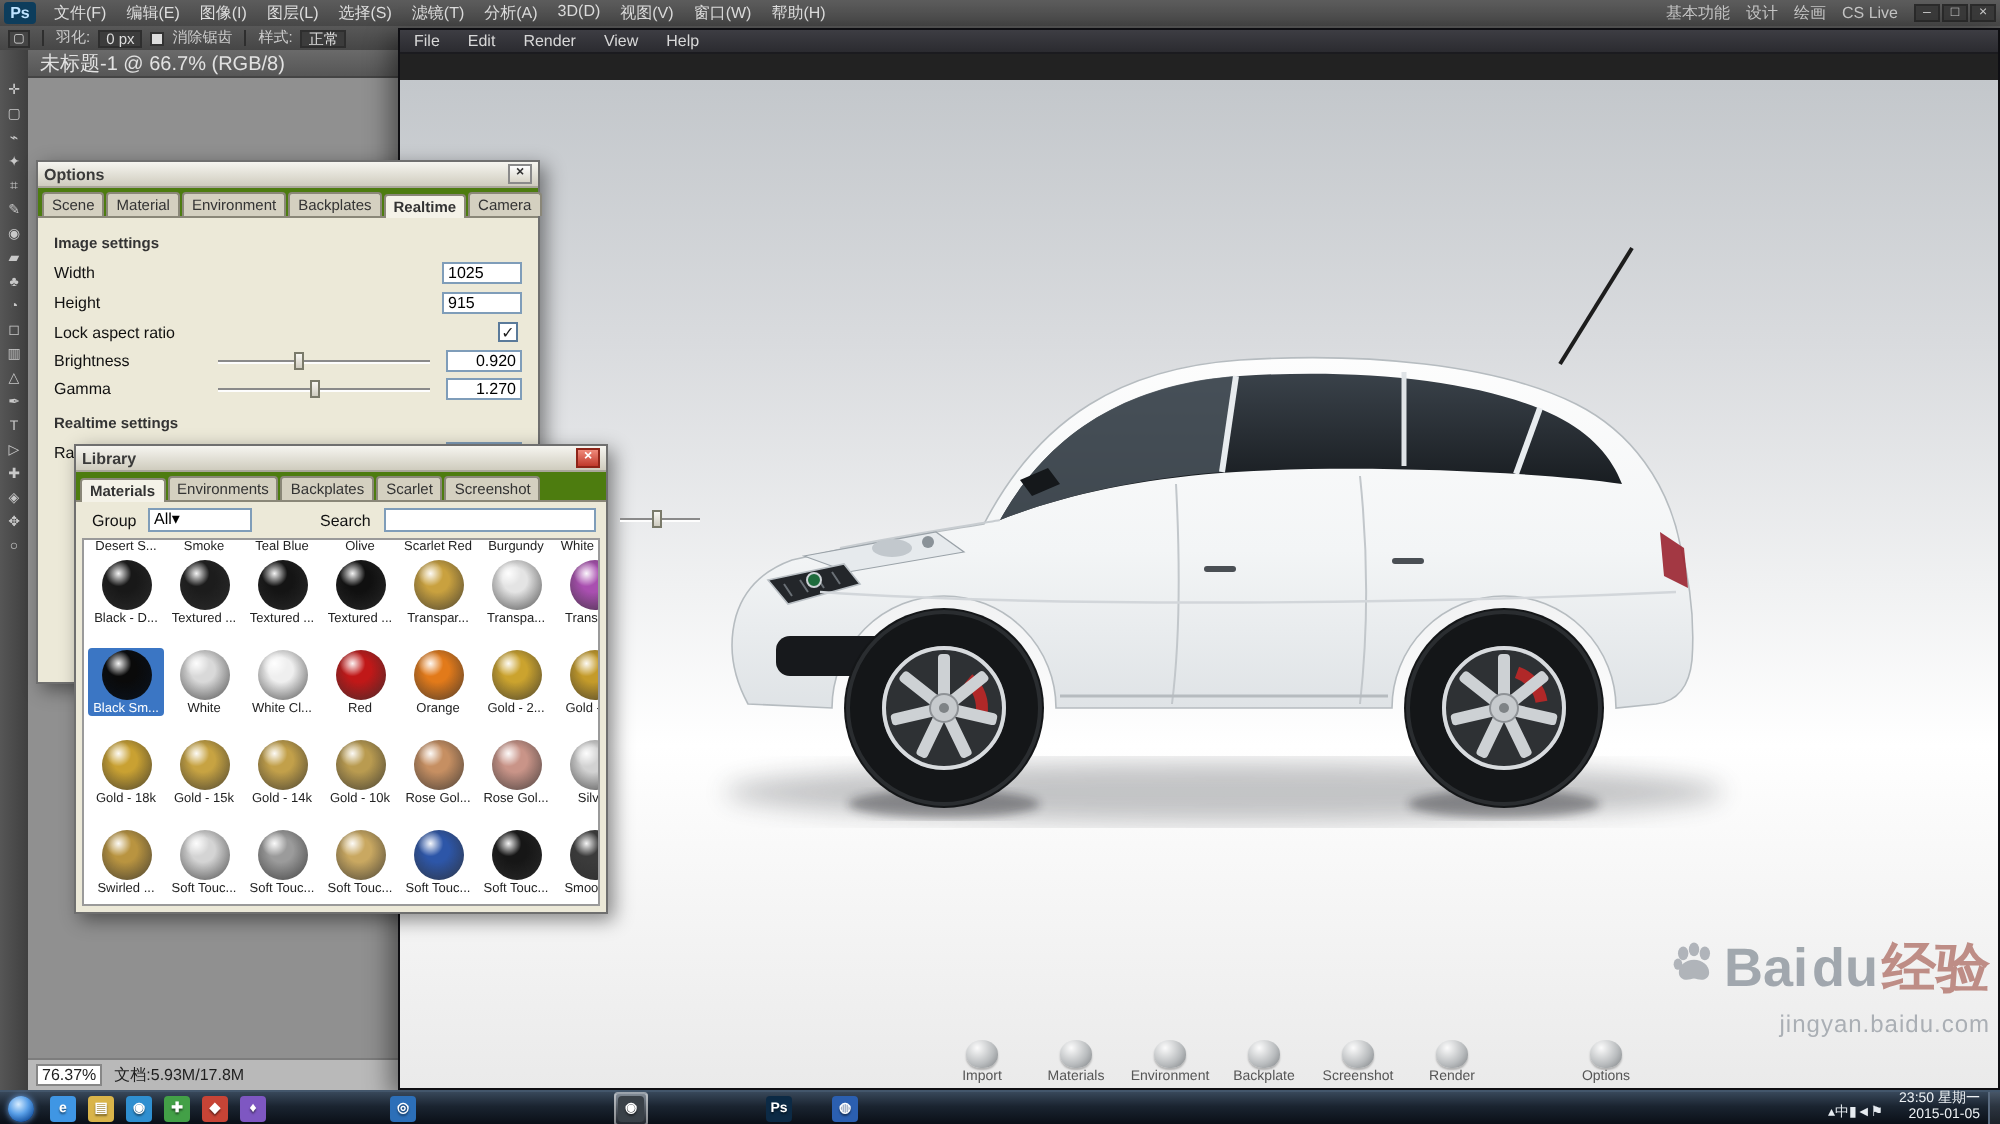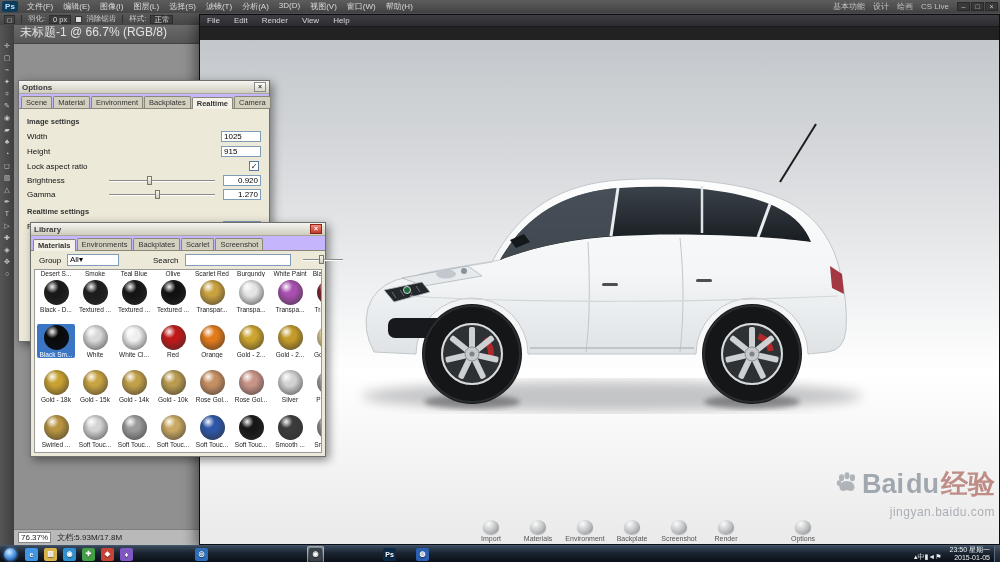--- a/index.html
+++ b/index.html
@@ -19,21 +19,21 @@
   #ps-optionsbar{position:absolute;left:0;top:13px;width:100%;height:12px;background:linear-gradient(#585858,#464646);display:flex;align-items:center;font-size:7.5px;color:#ccc;gap:4px;padding-left:4px;z-index:4}
   .ps-ob-box{background:#3c3c3c;border:1px solid #2e2e2e;padding:0 3px;height:9px;line-height:8px;color:#ddd;white-space:nowrap}
   .ps-ob-check{width:7px;height:7px;background:#ddd;border:1px solid #333;display:inline-block}
   .ps-ob-sep{width:1px;height:8px;background:#2e2e2e;margin:0 2px}
   #ps-tool-badge{width:11px;height:9px;border:1px solid #2e2e2e;background:#454545;color:#ddd;font-size:6px;line-height:8px;text-align:center}
 
   #ps-tools{position:absolute;left:0;top:25px;width:14px;bottom:17px;background:linear-gradient(90deg,#565656,#3f3f3f);z-index:4;display:flex;flex-direction:column;align-items:center;padding-top:16px;gap:2px}
   .ps-tool{width:11px;height:10px;color:#c8c8c8;font-size:7px;line-height:10px;text-align:center}
 
   #ps-docarea{position:absolute;left:14px;top:25px;width:186px;bottom:17px;background:#909090;z-index:3}
-  #ps-doctab{height:19px;background:linear-gradient(#6a6a6a,#565656);color:#e2e2e2;font-size:12px;line-height:15px;padding-left:6px;border-bottom:1px solid #444;white-space:nowrap;overflow:hidden}
+  #ps-doctab{height:14px;background:linear-gradient(#6a6a6a,#565656);color:#e2e2e2;font-size:10px;line-height:15px;padding-left:6px;border-bottom:1px solid #444;white-space:nowrap;overflow:hidden}
   #ps-status{position:absolute;left:0;bottom:0;width:100%;height:16px;background:#b9b9b9;border-top:1px solid #7d7d7d;display:flex;align-items:center;font-size:8px;color:#1e1e1e;gap:6px;padding-left:4px;white-space:nowrap}
   #ps-status .zoom{background:#fff;border:1px solid #878787;padding:0 2px;height:11px;line-height:10px}
 
   
   #ks-window{position:absolute;left:199px;top:14px;right:0;bottom:17px;z-index:10;border:1px solid #0e0e12;box-shadow:-4px 4px 12px rgba(0,0,0,.45);background:#222}
   #ks-titlebar{height:13px;background:linear-gradient(#35353b,#17171c);display:flex;align-items:center;color:#e6e6e6;font-size:8px;gap:4px;padding:0 4px}
   #ks-icon{width:9px;height:9px;border-radius:50%;background:radial-gradient(circle at 35% 30%,#ffd27a,#e87b10 70%,#7a3c05)}
   #ks-titlebar .win-btn{background:#2a2a2e;border-color:#1a1a1e}
   #ks-title-text{white-space:nowrap;overflow:hidden}
   #ks-menubar{height:12px;background:linear-gradient(#3d3d43,#2b2b30);display:flex;align-items:center;color:#d8d8d8;font-size:8px;border-bottom:1px solid #1b1b1f}
@@ -54,36 +54,36 @@
   #wm-paw{color:#a9aeb4;opacity:.9}
   .wm-txt{font-size:27px;font-weight:bold;color:#99a0a7;opacity:.9}
   #wm-cn{font-size:27px;font-weight:bold;color:#b9837b;opacity:.9}
   #wm-url{font-size:12px;color:#a7acb2;margin-top:8px;letter-spacing:.5px;opacity:.95}
 
   
   .dlg{position:absolute;background:#ece9d8;border:1px solid #6f6f6f;box-shadow:3px 3px 9px rgba(0,0,0,.45);font-size:8px}
   .dlg-title{height:13px;background:linear-gradient(#f6f5f0,#cfccbe);border-bottom:1px solid #a9a69a;display:flex;align-items:center;padding:0 3px;font-weight:bold;color:#3a3a3a}
   .dlg-close{margin-left:auto;width:12px;height:10px;border:1px solid #8a8a8a;background:linear-gradient(#fefefe,#d8d5c8);text-align:center;line-height:8px;font-size:7px;color:#333}
   .dlg-close.red{background:linear-gradient(#ef8a7a,#c0392b);color:#fff;border-color:#8e2418}
-  .tabs{display:flex;align-items:flex-end;height:15px;padding:1px 2px 0;border-bottom:1px solid #8a8778;background:#c4b5fd}
+  .tabs{display:flex;align-items:flex-end;height:15px;padding:1px 2px 0;border-bottom:1px solid #8a8778;background:#4d7c0f}
   .tab{border:1px solid #8a8778;border-bottom:none;padding:1px 4px;background:#d4d0c0;margin-right:1px;border-radius:2px 2px 0 0;font-size:7.5px;color:#333;white-space:nowrap}
   .tab.active{background:#f4f2e8;font-weight:bold;position:relative;top:1px}
 
   #options-dlg{left:18px;top:80px;width:252px;height:262px;z-index:20}
   .opt-section{position:absolute;left:8px;font-size:7.5px;font-weight:bold;color:#333}
   .opt-row{position:absolute;left:8px;right:8px;height:12px}
   .opt-label{position:absolute;left:0;top:1px;font-size:8px;color:#111;white-space:nowrap}
   .vbox{position:absolute;right:0;top:0;width:38px;height:11px;background:#fff;border:1px solid #7f9db9;font-size:8px;line-height:10px;text-align:right;padding-right:2px}
   .vbox.tleft{width:40px;text-align:left;padding-left:2px}
   .sl{position:absolute;top:1px;height:9px}
   .sl::before{content:"";position:absolute;left:0;right:0;top:4px;border-top:1px solid #8a8a8a;border-bottom:1px solid #fdfdfd}
   .sl-thumb{position:absolute;top:0;width:5px;height:9px;background:linear-gradient(#f8f7f2,#cfccc0);border:1px solid #7a7a6a}
   .chk{position:absolute;right:2px;top:0;width:10px;height:10px;background:#fff;border:1px solid #5a7a9a;font-size:8px;line-height:9px;text-align:center;color:#1a1a1a}
 
-  #library-dlg{left:30px;top:222px;width:296px;height:235px;z-index:30}
+  #library-dlg{left:37px;top:222px;width:267px;height:235px;z-index:30}
   .lib-lbl{position:absolute;font-size:8px;color:#111;white-space:nowrap}
   .lib-input{position:absolute;height:12px;background:#fff;border:1px solid #7f9db9;font-size:8px;line-height:10px;padding:0 2px}
   #lib-group-box{display:flex;justify-content:flex-start;width:52px}
   #lib-grid{position:absolute;left:3px;right:3px;top:46px;bottom:3px;background:#fff;border:1px solid #9a9a9a;overflow:hidden}
   .lib-cutoff{position:absolute;top:0;width:38px;text-align:center;font-size:6.5px;color:#222;white-space:nowrap;overflow:hidden}
   .lib-cell{position:absolute;width:38px;text-align:center;border-radius:2px;padding-top:1px}
   .lib-cell.sel{background:#3b76c4}
   .lib-cell.sel .lib-label{color:#fff}
   .sphere{width:25px;height:25px;border-radius:50%;margin:0 auto}
   .lib-label{font-size:6.5px;line-height:7px;margin-top:1px;color:#222;white-space:nowrap;overflow:hidden}

